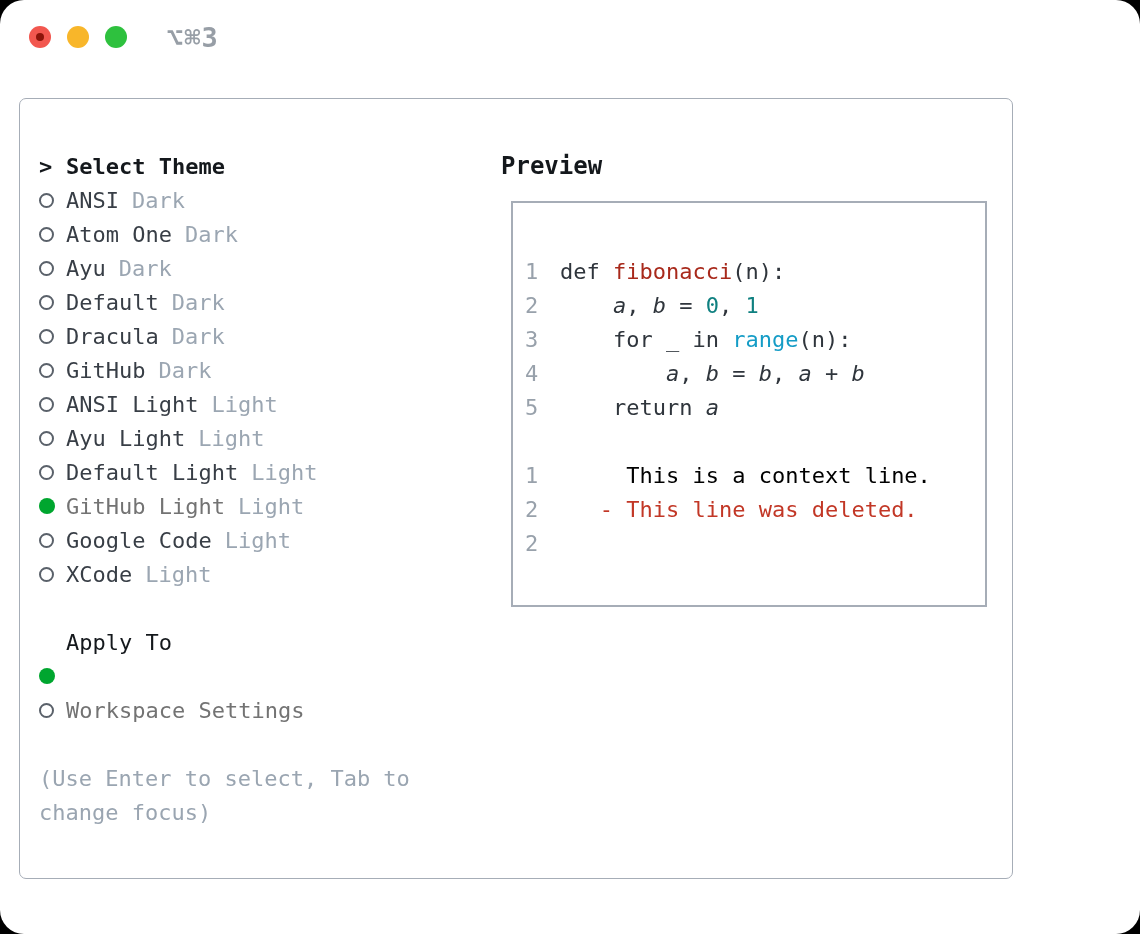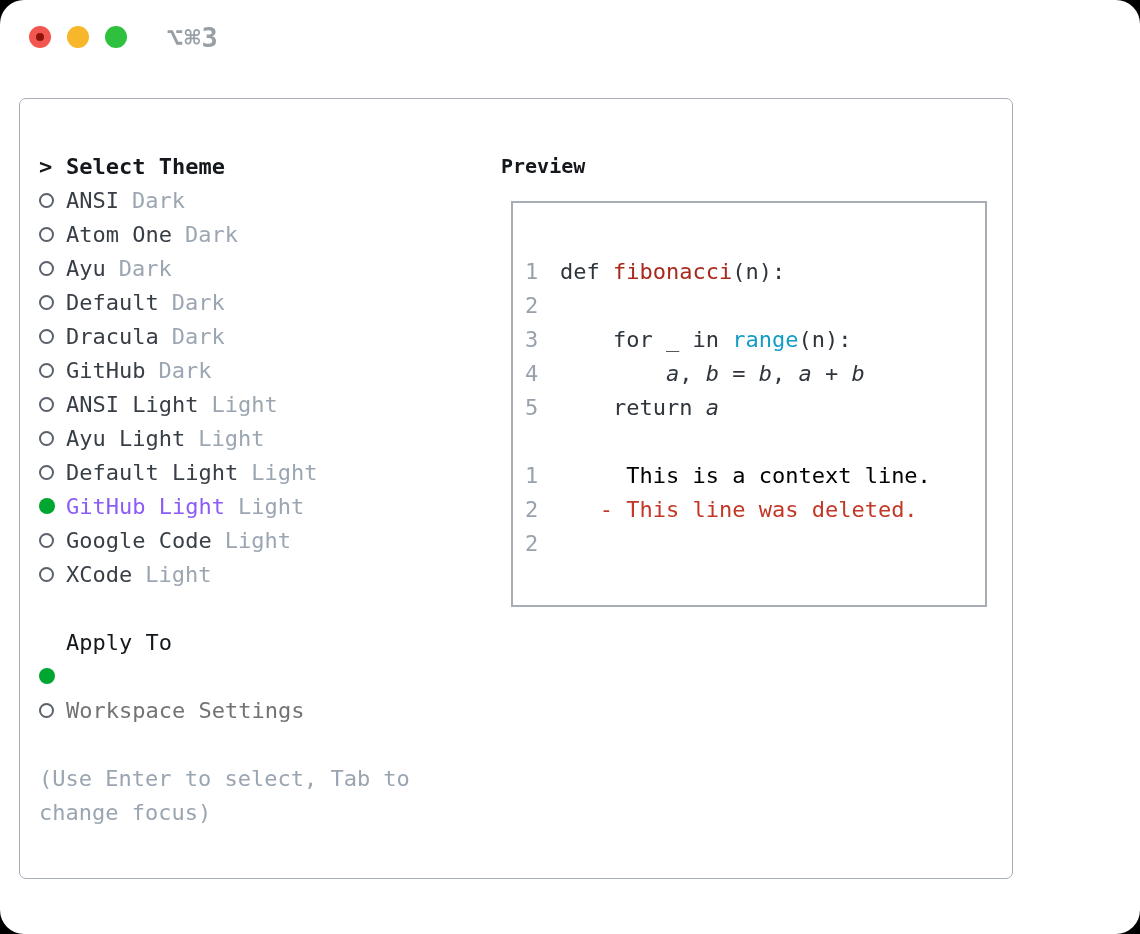--- a/index.html
+++ b/index.html
@@ -25,30 +25,30 @@
   
   .left-col{position:absolute;left:19px;top:50px;width:450px;}
   .row{display:flex;align-items:center;height:34px;font-size:22px;white-space:pre;}
   .bullet-cell{width:27px;display:flex;align-items:center;flex:0 0 27px;}
   .radio{width:15px;height:15px;box-sizing:border-box;border:2px solid #5a616a;border-radius:50%;}
   .radio.sel{width:16px;height:16px;border:none;background:#00a62f;}
   .prompt{font-weight:bold;color:#14181c;font-size:22px;}
   .hdr{font-weight:bold;color:#14181c;}
   .subhdr{color:#14181c;}
   .t-name{color:#383e46;text-align:center;}
-  .t-name.sel{color:#8b5cf6;}
+  .t-name.sel{color:#737373;}
   .t-variant{color:#9ba6b2;margin-left:13px;}
   .a-label{color:#737373;}
   .a-label.sel{color:#00a62f;}
   .hint{color:#9aa5b1;}
   .spacer{height:34px;}
 
   
   .preview-hdr{position:absolute;left:481px;top:50px;height:34px;display:flex;align-items:center;
-    font-size:20px;font-weight:bold;color:#14181c;}
+    font-size:24px;font-weight:bold;color:#14181c;}
   .preview-box{position:absolute;left:491px;top:102px;width:476px;height:406px;box-sizing:border-box;
     border:2px solid #a6adb7;background:#fff;padding:51px 0 0 12px;overflow:hidden;}
   .code-line{display:flex;height:34px;align-items:center;font-size:22px;white-space:pre;}
   .ln{width:14px;flex:0 0 14px;color:#98a1ab;}
   .code{margin-left:21px;}
   .seg{white-space:pre;}
   .seg.plain{color:#2f353c;}
   .seg.fn{color:#a8291b;}
   .seg.num{color:#0f8080;}
   .seg.call{color:#149cc6;}
@@ -177,20 +177,21 @@
 
     <div class="preview-hdr">Preview</div>
     <div class="preview-box" id="preview-box">
   <div class="code-line">
     <span class="ln">1</span>
     <span class="code"><span class="seg plain">def </span><span class="seg fn">fibonacci</span><span class="seg plain">(n):</span></span>
   </div>
 
   <div class="code-line">
     <span class="ln">2</span>
+    <span class="code"><span class="seg plain">    </span><span class="seg var">a</span><span class="seg plain">, </span><span class="seg var">b</span><span class="seg plain"> = </span><span class="seg num">0</span><span class="seg plain">, </span><span class="seg num">1</span></span>
   </div>
 
   <div class="code-line">
     <span class="ln">3</span>
     <span class="code"><span class="seg plain">    for _ in </span><span class="seg call">range</span><span class="seg plain">(n):</span></span>
   </div>
 
   <div class="code-line">
     <span class="ln">4</span>
     <span class="code"><span class="seg plain">        </span><span class="seg var">a</span><span class="seg plain">, </span><span class="seg var">b</span><span class="seg plain"> = </span><span class="seg var">b</span><span class="seg plain">, </span><span class="seg var">a</span><span class="seg plain"> + </span><span class="seg var">b</span></span>

